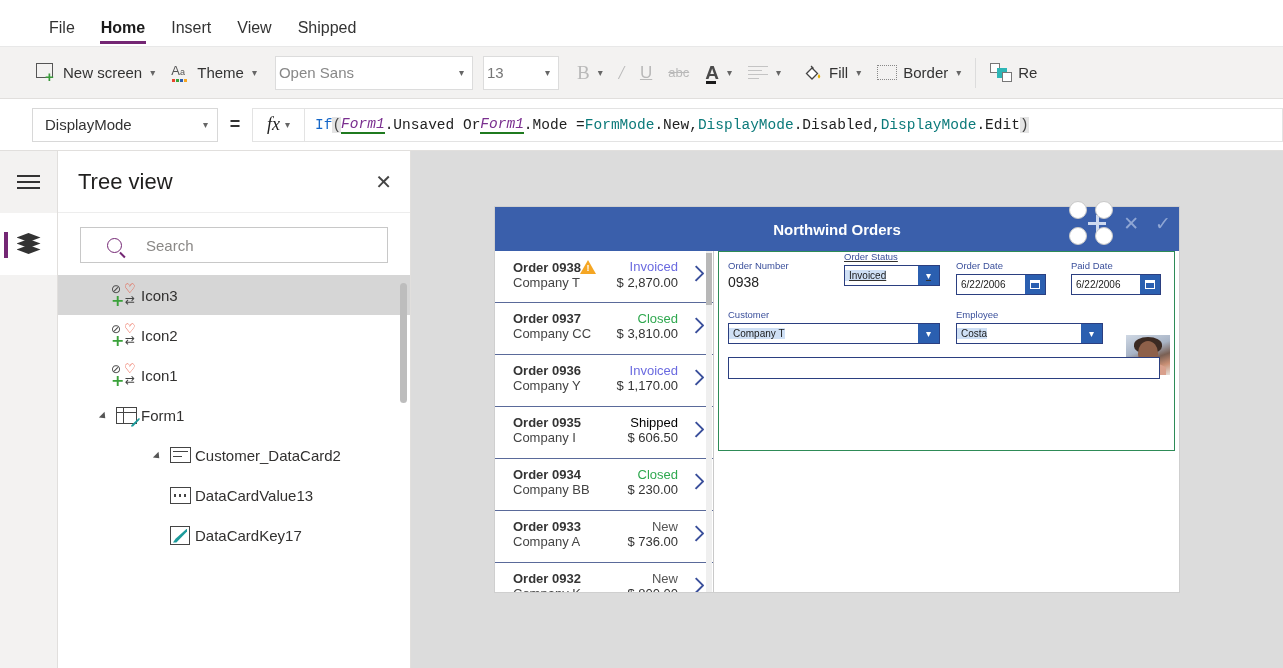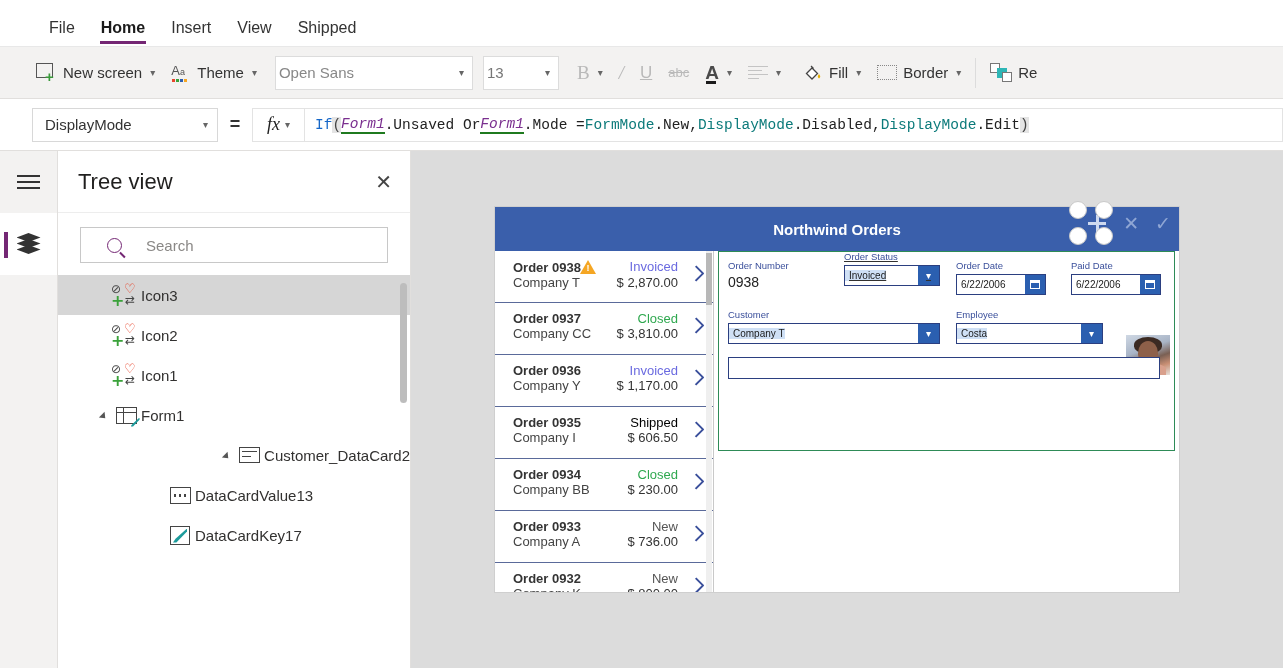--- a/index.html
+++ b/index.html
@@ -506,21 +506,21 @@
             <span class="ar"></span>
           </span>
           <span class="tico">
             <span class="ic-form">
               <span class="g"></span>
               <span class="pen"></span>
             </span>
           </span>
           <span>Form1</span>
         </div>
-        <div class="tnode" style="padding-left: 40px; justify-content: flex-end;">
+        <div class="tnode" style="padding-left: 91px;">
           <span class="tw">
             <span class="ar"></span>
           </span>
           <span class="tico">
             <span class="ic-card"></span>
           </span>
           <span>Customer_DataCard2</span>
         </div>
         <div class="tnode" style="padding-left: 91px;">
           <span class="tw"></span>

